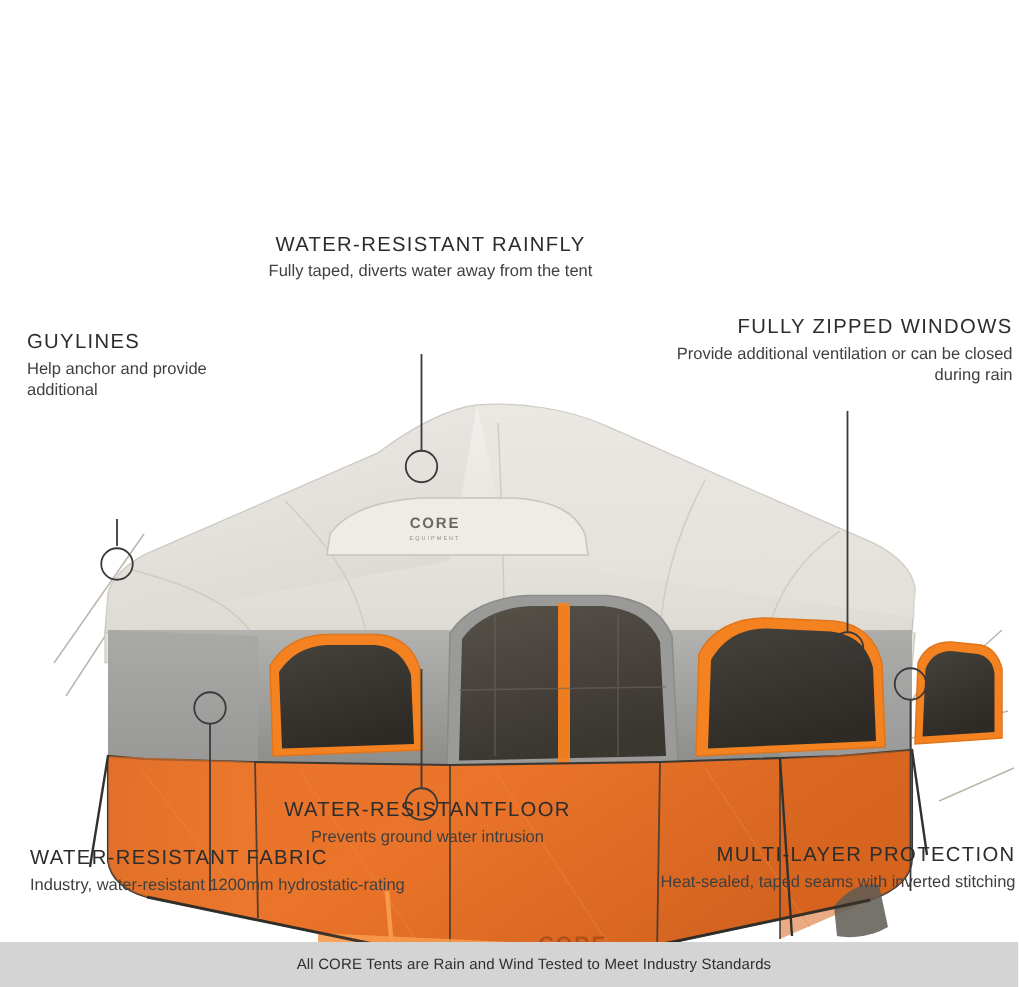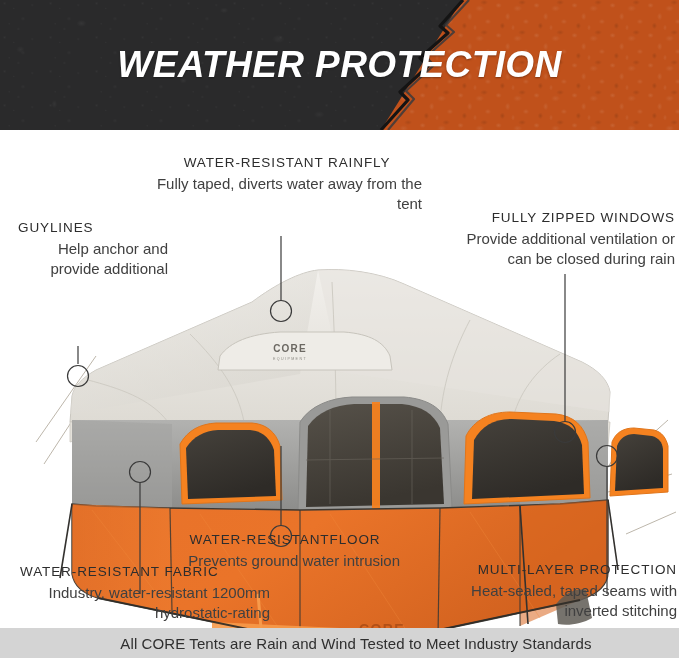--- a/index.html
+++ b/index.html
@@ -72,51 +72,42 @@
     white-space:nowrap;
   }
 
   
   .callout{position:absolute;}
   .c-title{
     font-size:13.5px;font-weight:normal;color:#2d2d2d;
     letter-spacing:.9px;line-height:1.25;white-space:nowrap;
   }
   .c-desc{
-    font-size:15px;color:#404040;line-height:1.32;margin-top:2px;text-align:right;
+    font-size:11px;color:#404040;line-height:1.32;margin-top:2px;
   }
   .ta-right{text-align:right;margin-left:15px;}
   .ta-left{text-align:left;}
   .ta-center{text-align:center;}
 
   
   .footer{
     position:absolute;left:0;bottom:0;width:679px;height:30px;
     background:#d4d4d4;
     display:flex;align-items:center;justify-content:center;
   }
-  .footer-text{font-size:15px;color:#2f2f2f;letter-spacing:.1px;margin-left:33px;}
+  .footer-text{font-size:10px;color:#2f2f2f;letter-spacing:.1px;margin-left:33px;}
 
   
   .tent-wrap{position:absolute;left:0;top:130px;width:557px;height:498px;margin-top:44px;}
 </style>
 </head>
 <body>
 
 <div id="stage">
 
-  <div class="header">
-    <div class="hdr-dark"></div>
-    <div class="hdr-orange"></div>
-    <svg class="hdr-crack" viewBox="0 0 679 130">
-      <path d="M463,0 L440,26 L448,33 L420,58 L428,66 L400,92 L408,100 L381,130" fill="none" stroke="#141414" stroke-width="3.2" stroke-linejoin="round"></path>
-      <path d="M469,0 L446,25 L454,32 L426,57 L434,65 L406,91 L414,99 L388,130" fill="none" stroke="#3a3a3c" stroke-width="2.2" stroke-linejoin="round" opacity=".85"></path>
-    </svg>
-    <div class="hdr-title">WEATHER PROTECTION</div>
-  </div>
 
   <div class="tent-wrap">
     <svg viewBox="0 0 679 498" width="679" height="498">
       <defs>
         <linearGradient id="flyG" x1="0" y1="0" x2="0" y2="1">
           <stop offset="0%" stop-color="#f2f0ec"></stop>
           <stop offset="100%" stop-color="#dedbd4"></stop>
         </linearGradient>
         <linearGradient id="flyG2" x1="0" y1="0" x2="1" y2="1">
           <stop offset="0%" stop-color="#eceae5"></stop>

